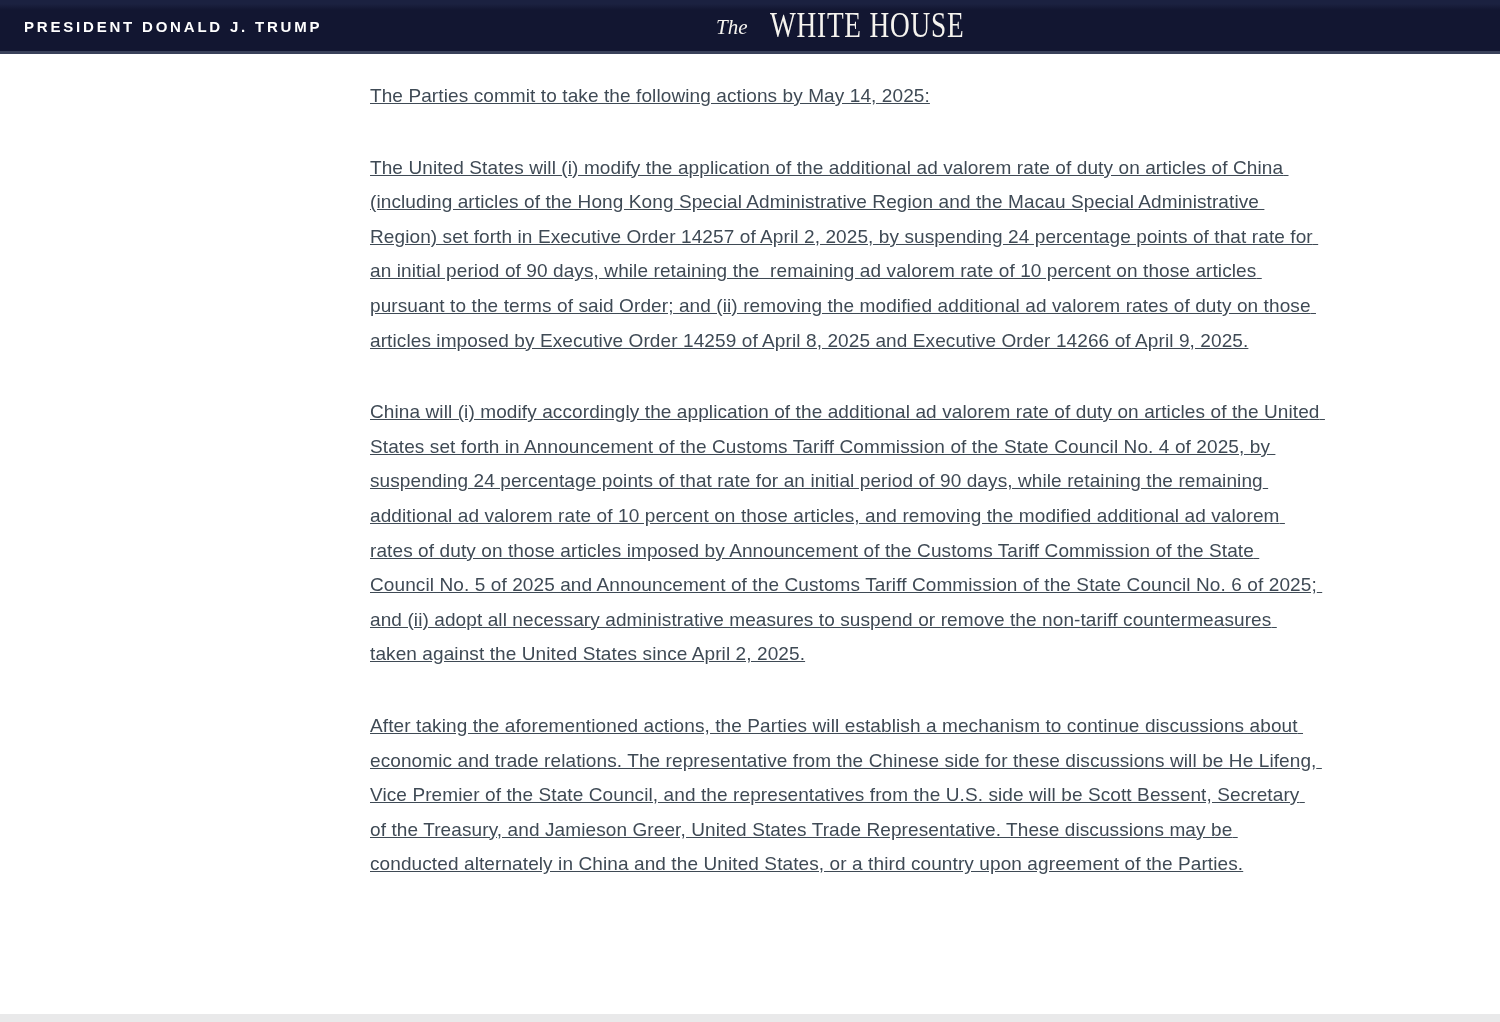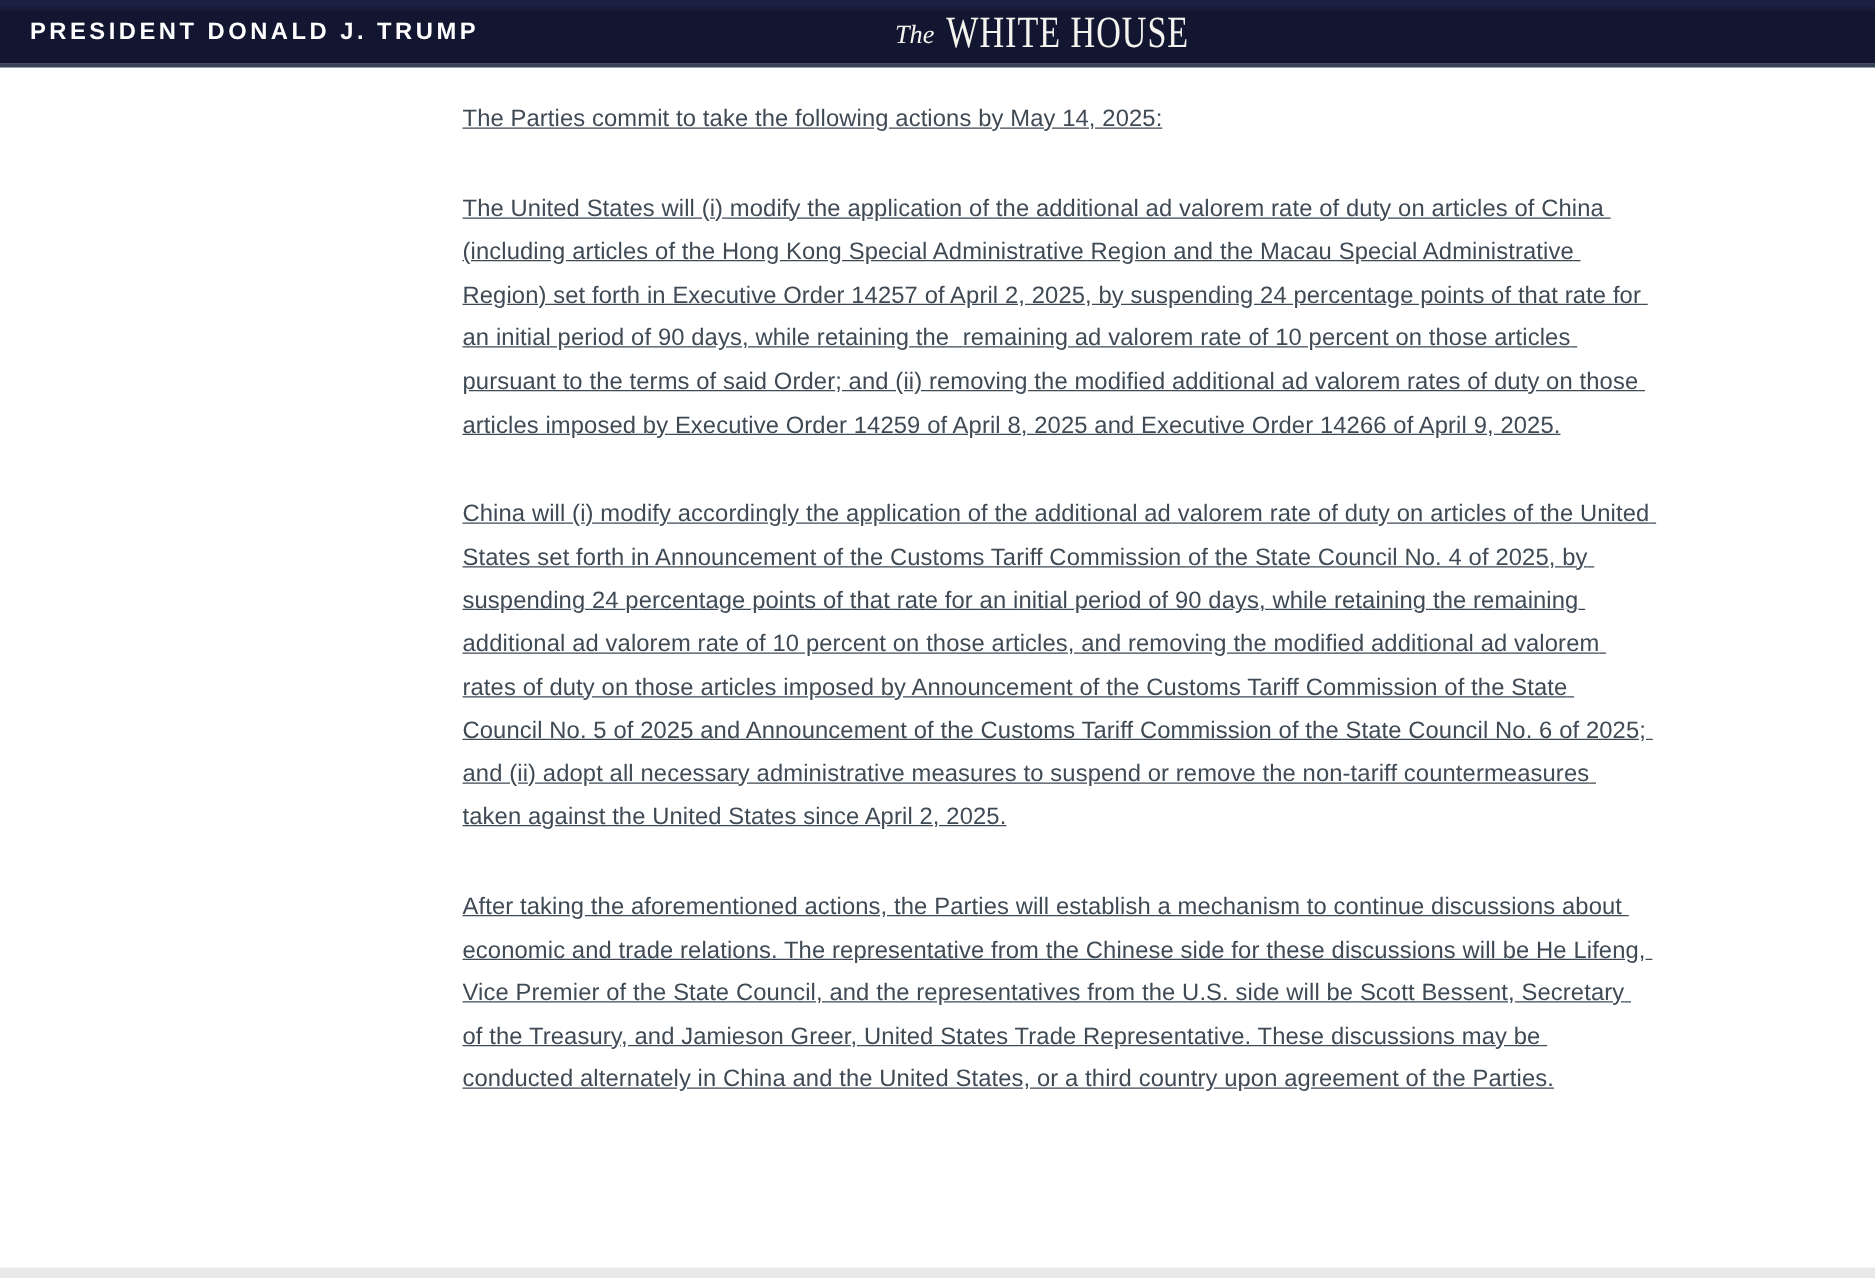--- a/index.html
+++ b/index.html
@@ -27,42 +27,42 @@
     border-bottom: 3px solid #3a415a;
     box-sizing: content-box;
     z-index: 2;
   }
   .site-label {
     position: absolute;
     left: 24px;
     top: 50%;
     transform: translateY(-50%);
     color: #ffffff;
-    font-size: 19px;
+    font-size: 15px;
     font-weight: bold;
     letter-spacing: 2.8px;
     text-decoration: none;
     white-space: nowrap;
   }
   .logo {
     position: absolute;
     left: 716px;
     top: 0;
     height: 51px;
     display: flex;
     align-items: center;
     text-decoration: none;
     color: #f5f3ee;
     white-space: nowrap;
   }
   .logo-the {
     font-family: "Liberation Serif", serif;
     font-style: italic;
     font-size: 21px;
-    margin-right: 9px;
+    margin-right: 22px;
     position: relative;
     top: 2px;
   }
   .logo-title {
     font-family: "Liberation Serif", serif;
     font-size: 35px;
     letter-spacing: 1px;
     transform: scale(0.78, 1.02);
     transform-origin: left center;
     display: inline-block;

